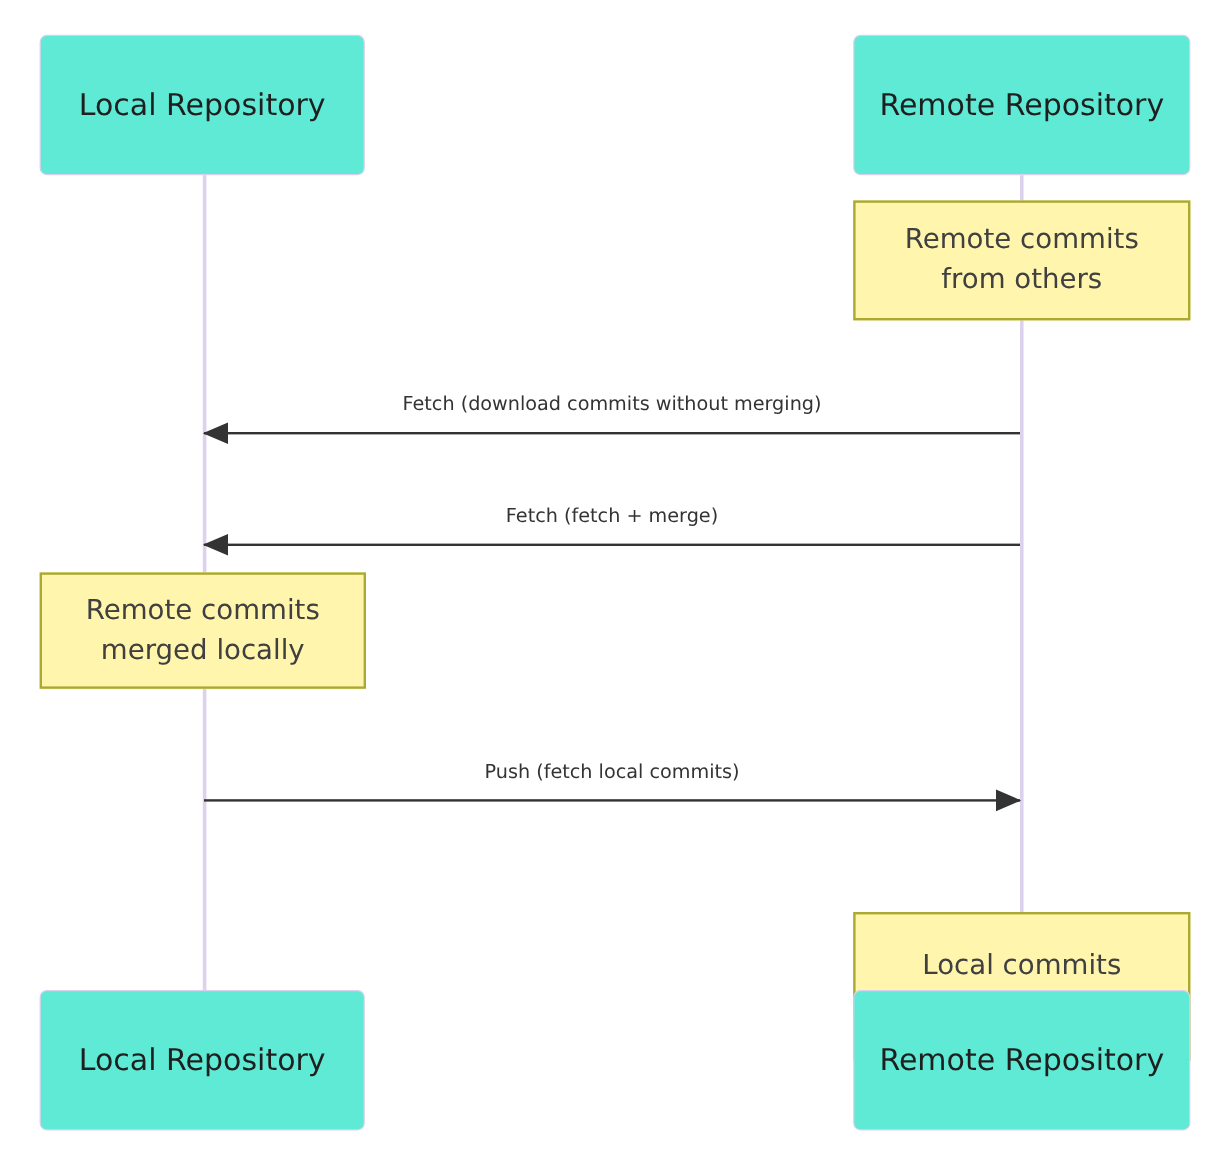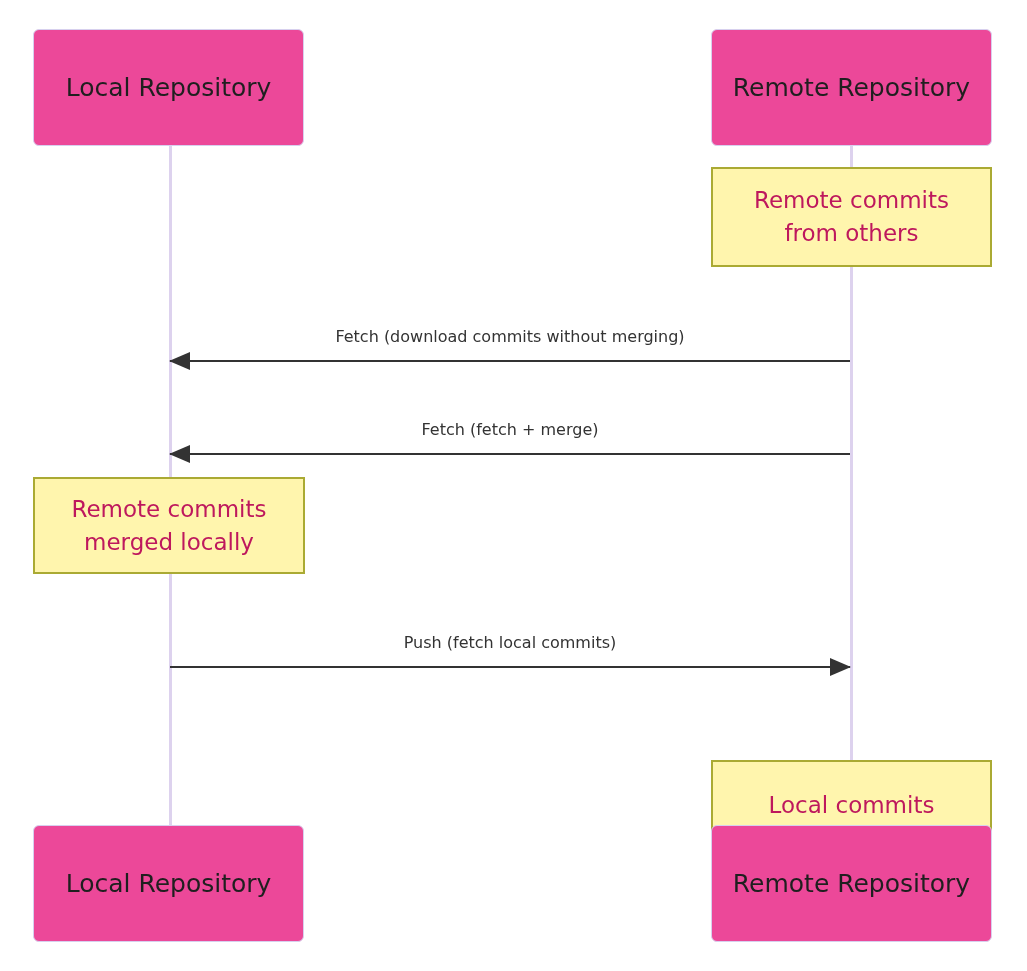--- a/index.html
+++ b/index.html
@@ -24,21 +24,21 @@
     position: absolute;
     width: 3px;
     background: #ddd2ee;
     z-index: 1;
   }
 
   
   .participant {
     position: absolute;
     box-sizing: border-box;
-    background: #ec4899;
+    background: #5eead4;
     border: 1.5px solid #d7d0ee;
     border-radius: 6px;
     display: flex;
     align-items: center;
     justify-content: center;
     z-index: 3;
   }
   .participant-label {
     font-family: "DejaVu Sans", sans-serif;
     font-size: 25px;
@@ -55,21 +55,21 @@
     background: #fff5ad;
     border: 2px solid #aaaa33;
     display: flex;
     align-items: center;
     justify-content: center;
     z-index: 2;
   }
   .note-label {
     font-family: "DejaVu Sans", sans-serif;
     font-size: 23px;
-    color: #be185d;
+    color: #404040;
     line-height: 1.42;
     text-align: center;
     white-space: pre-line;
     padding: 0 8px;
   }
 
   
   .message {
     position: absolute;
     z-index: 4;

